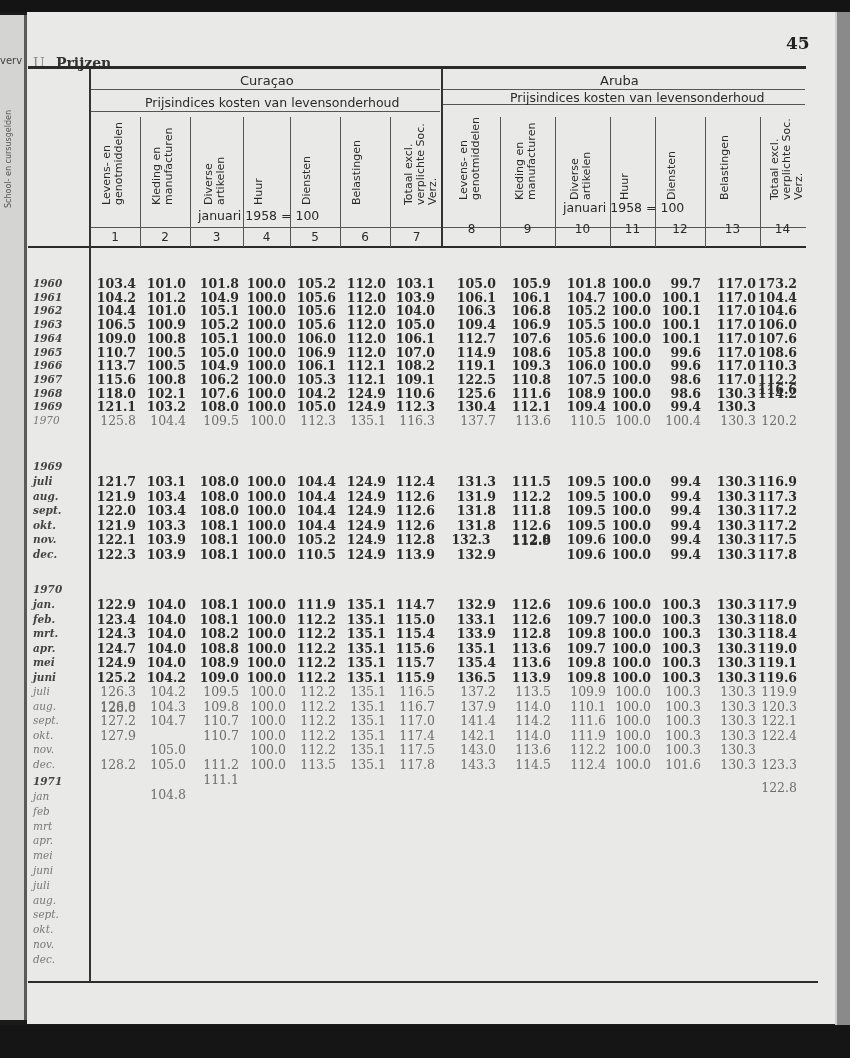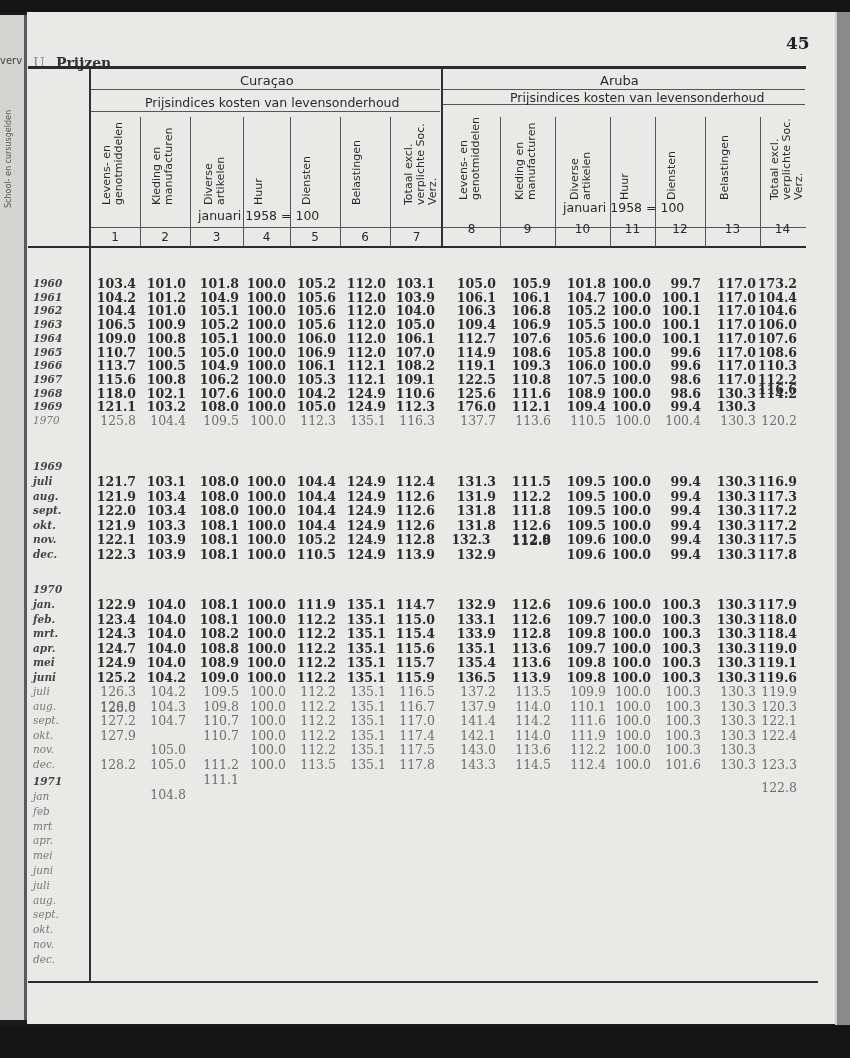--- a/index.html
+++ b/index.html
@@ -239,21 +239,21 @@
     <div class="cell" style="left: 706px; top: 385.6px;">130.3</div>
     <div class="cell" style="left: 747px; top: 385.6px;">114.2</div>
     <div class="rowlabel" style="top: 400.3px;">1969</div>
     <div class="cell" style="left: 86px; top: 399.3px;">121.1</div>
     <div class="cell" style="left: 136px; top: 399.3px;">103.2</div>
     <div class="cell" style="left: 189px; top: 399.3px;">108.0</div>
     <div class="cell" style="left: 236px; top: 399.3px;">100.0</div>
     <div class="cell" style="left: 286px; top: 399.3px;">105.0</div>
     <div class="cell" style="left: 336px; top: 399.3px;">124.9</div>
     <div class="cell" style="left: 385px; top: 399.3px;">112.3</div>
-    <div class="cell" style="left: 446px; top: 399.3px;">176.0</div>
+    <div class="cell" style="left: 446px; top: 399.3px;">130.4</div>
     <div class="cell" style="left: 501px; top: 399.3px;">112.1</div>
     <div class="cell" style="left: 556px; top: 399.3px;">109.4</div>
     <div class="cell" style="left: 601px; top: 399.3px;">100.0</div>
     <div class="cell" style="left: 651px; top: 399.3px;">99.4</div>
     <div class="cell" style="left: 706px; top: 399.3px;">130.3</div>
     <div class="cell" style="left: 747px; top: 382px;">116.6</div>
     <div class="rowlabel light" style="top: 414px;">1970</div>
     <div class="cell light" style="left: 86px; top: 413px;">125.8</div>
     <div class="cell light" style="left: 136px; top: 413px;">104.4</div>
     <div class="cell light" style="left: 189px; top: 413px;">109.5</div>

